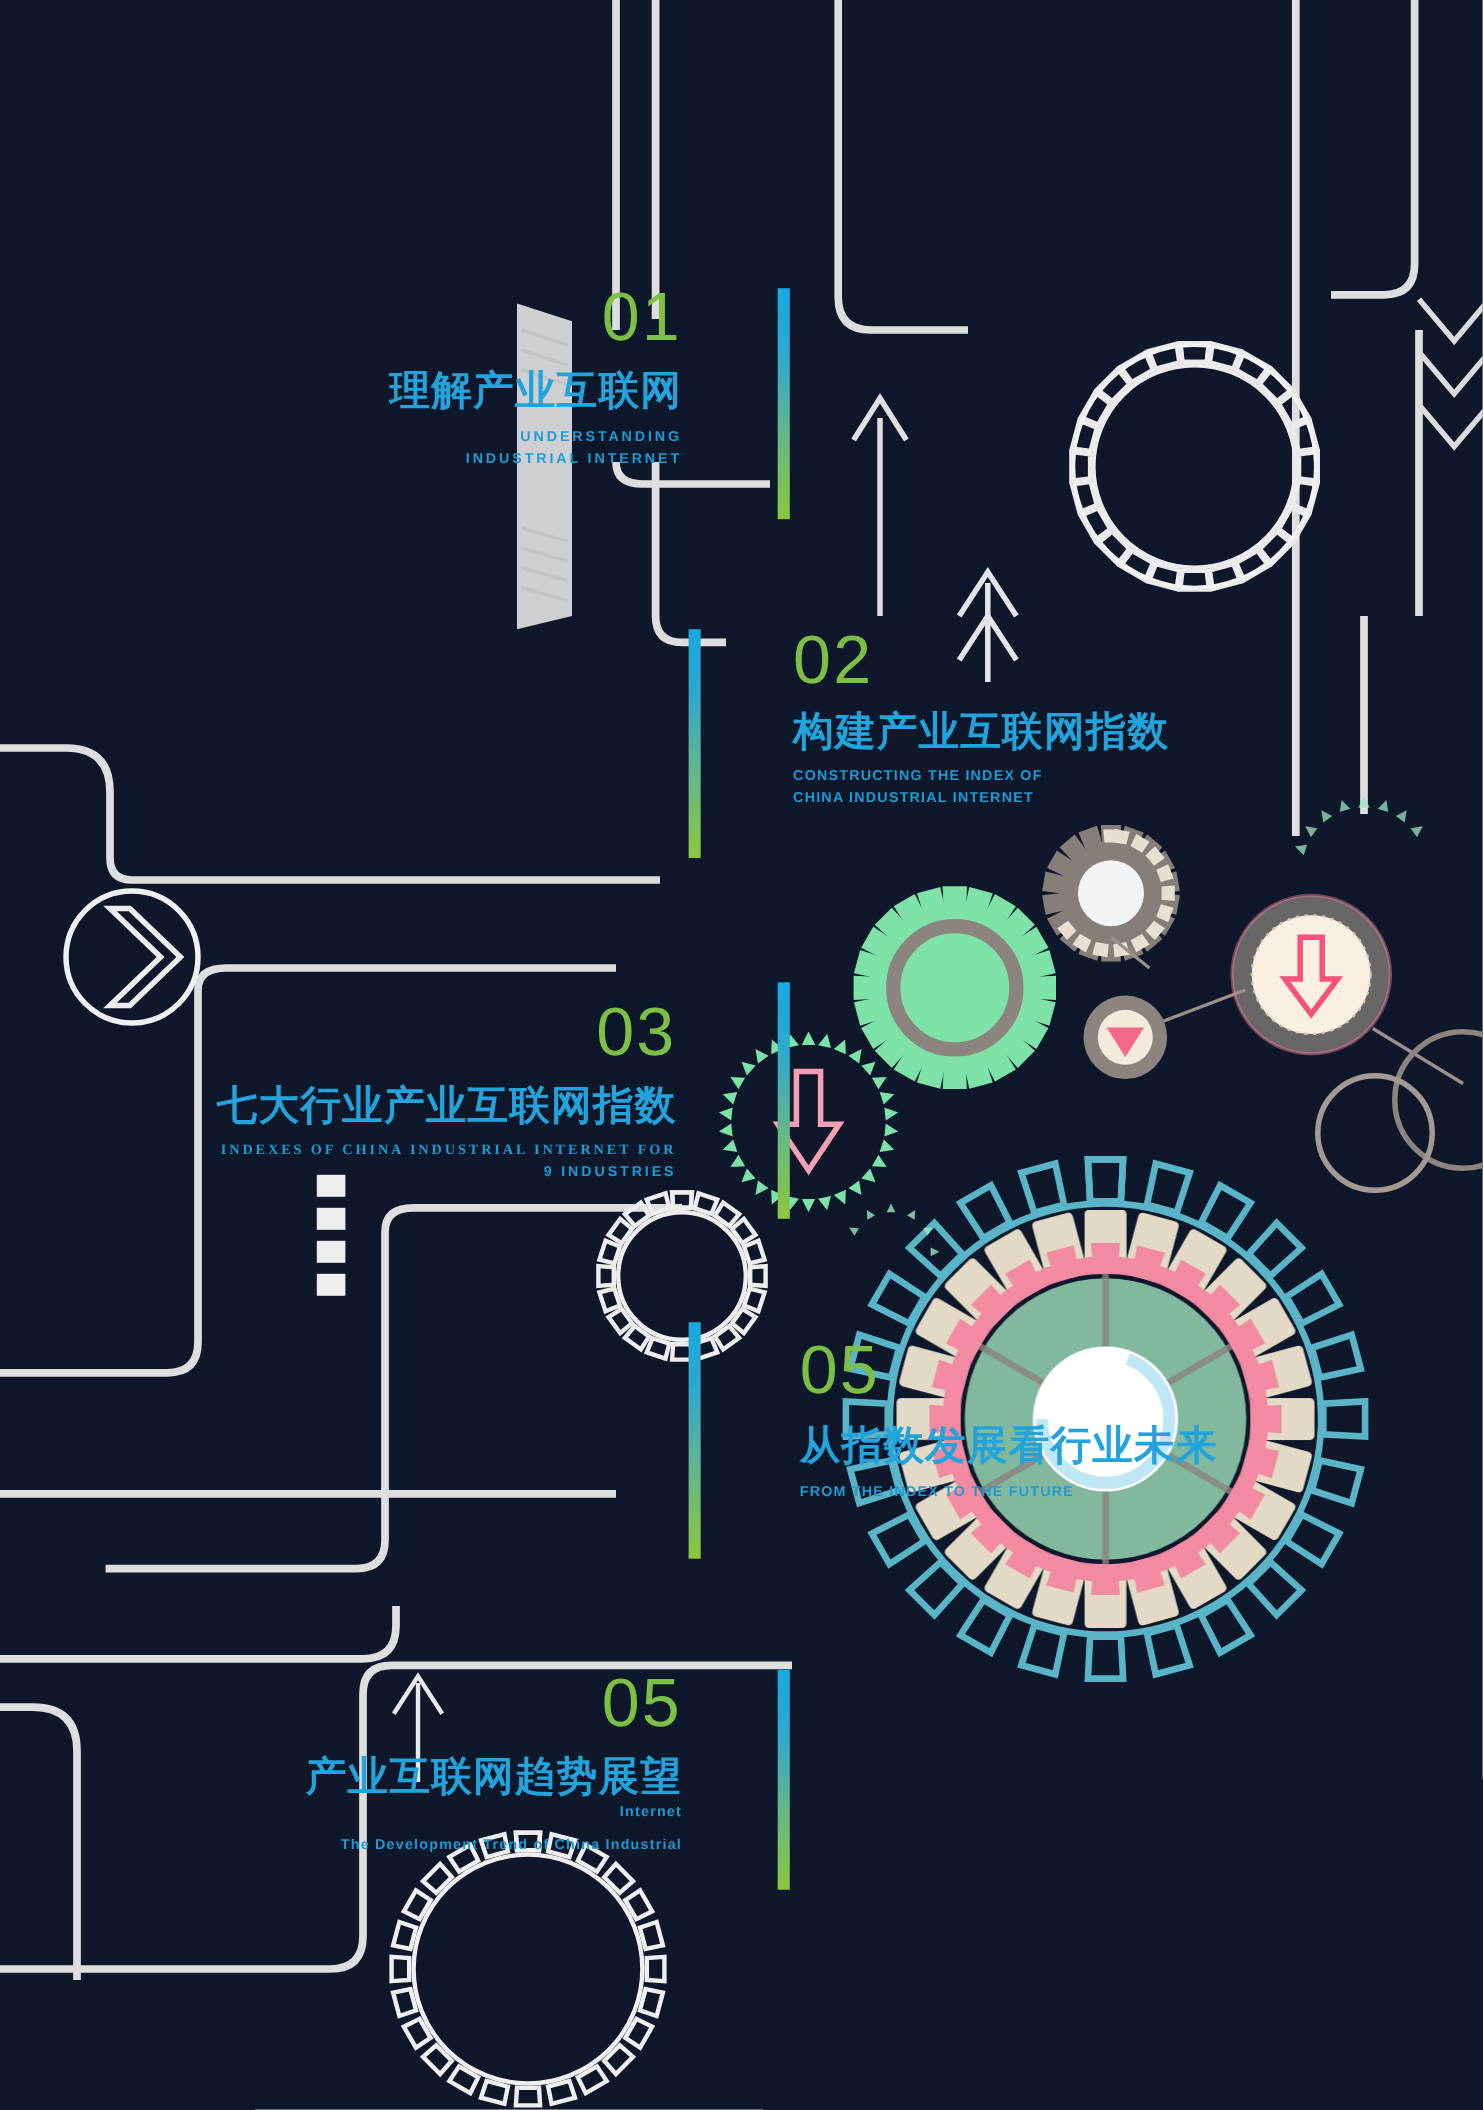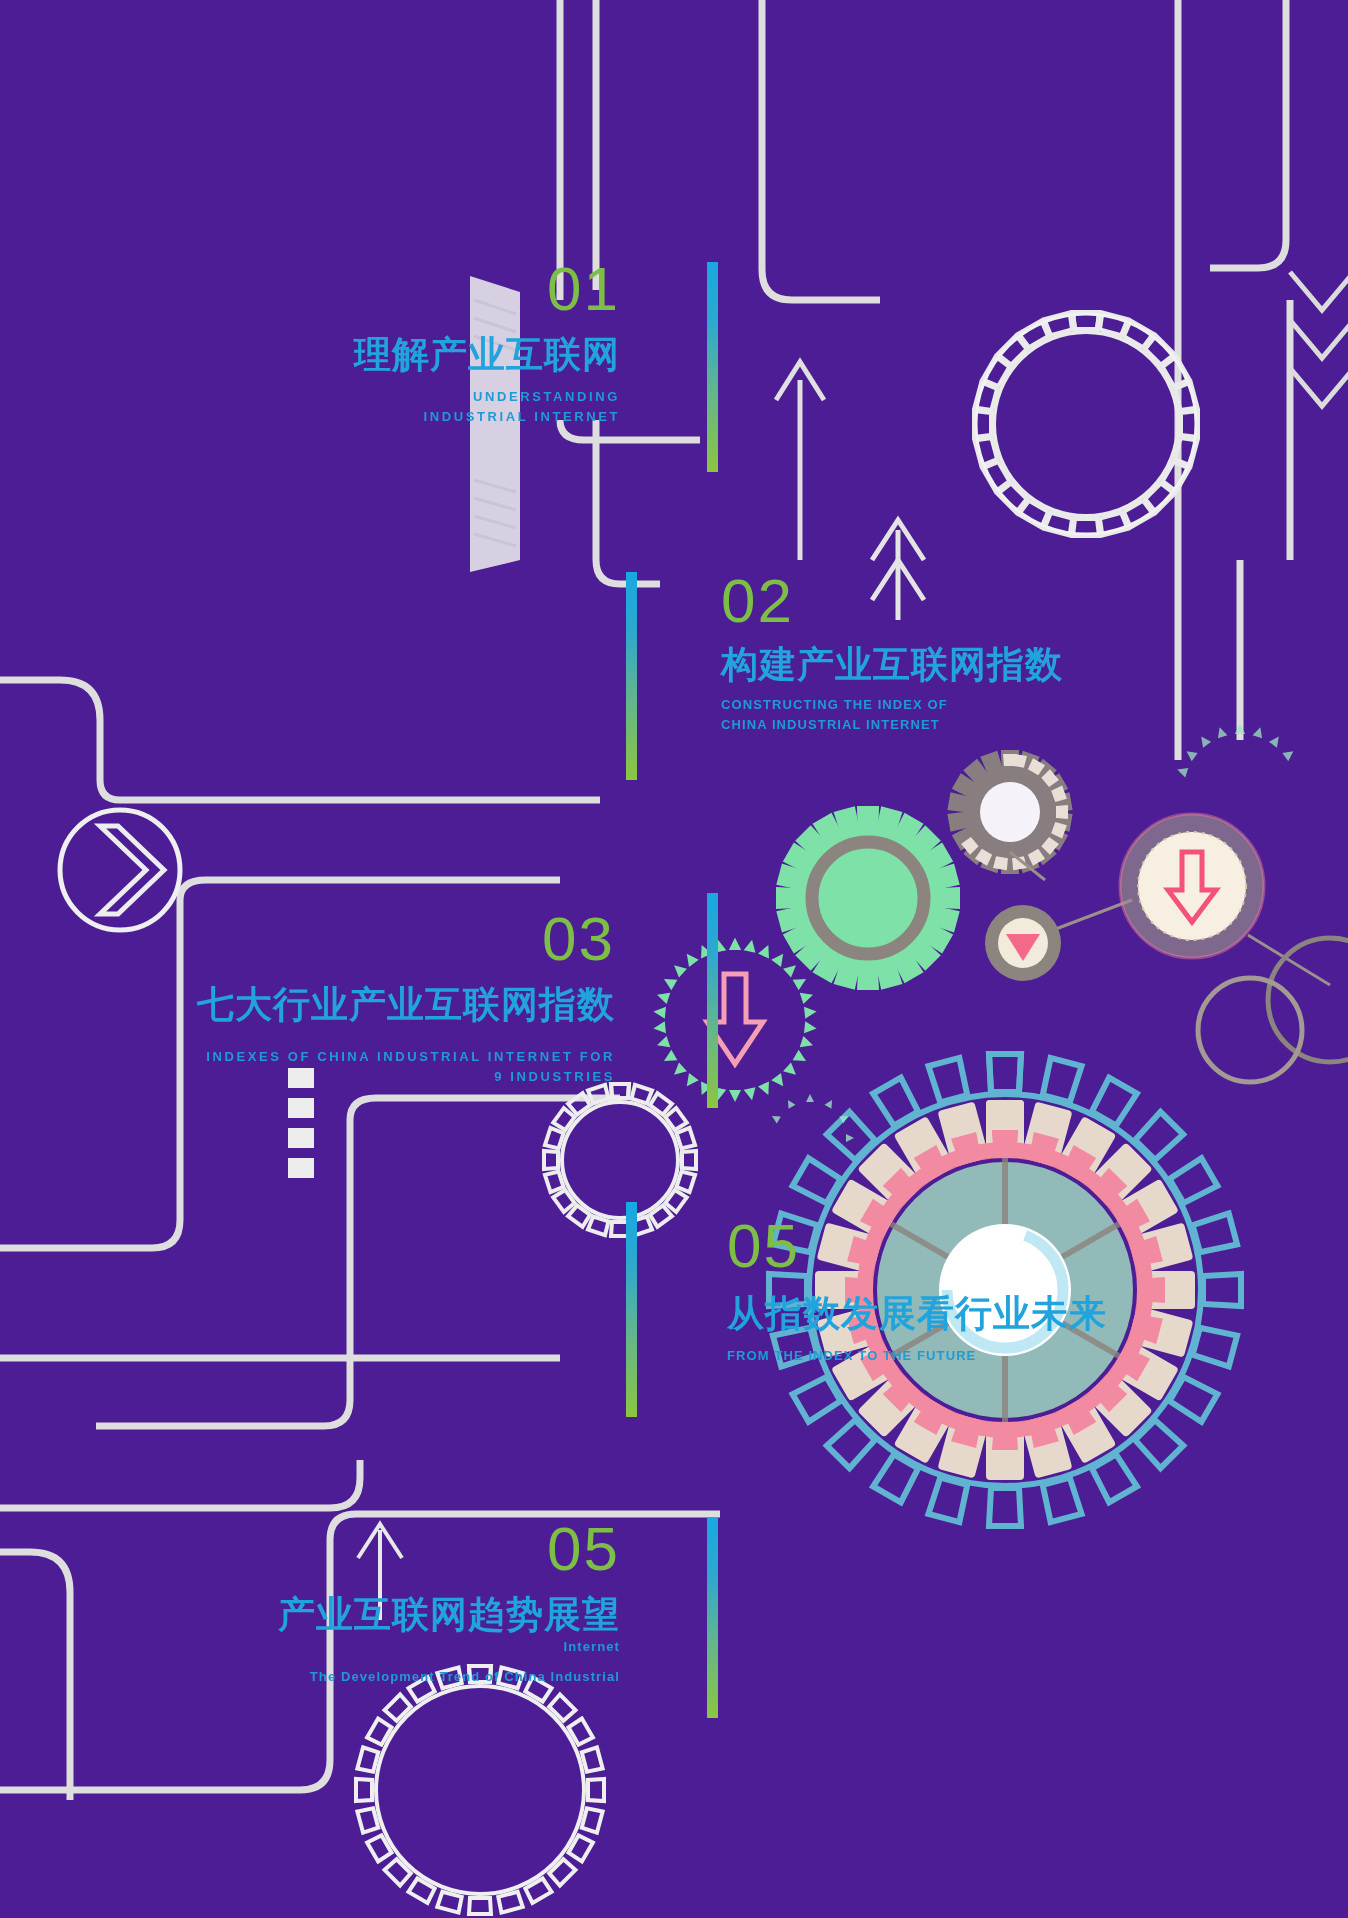--- a/index.html
+++ b/index.html
@@ -5,21 +5,21 @@
   html,body{margin:0;padding:0;background:#ffffff;}
   body{
     font-family:"Liberation Sans","DejaVu Sans",sans-serif;
     -webkit-font-smoothing:antialiased;
   }
   #page{
     position:relative;
     width:1348px;
     height:1918px;
     overflow:hidden;
-    background:#4c1d95;
+    background:#0f172a;
   }
   
   #bg-layer{
     position:absolute;
     inset:0;
     width:1348px;
     height:1918px;
     pointer-events:none;
   }
   
@@ -583,21 +583,21 @@
       <div class="toc-num">02</div>
       <div class="toc-cn" style="margin-top:10px;">构建产业互联网指数</div>
       <div class="toc-en" style="margin-top:8px;">CONSTRUCTING THE INDEX OF</div>
       <div class="toc-en">CHINA INDUSTRIAL INTERNET</div>
     </div>
     <div class="grad-bar" style="left:626px;top:572px;height:208px;"></div>
 
     <div class="toc-entry align-right" style="left:10px;top:908px;width:605px;">
       <div class="toc-num">03</div>
       <div class="toc-cn" style="margin-top:12px;">七大行业产业互联网指数</div>
-      <div class="toc-en wide" style="margin-top:20px;">INDEXES OF CHINA INDUSTRIAL INTERNET FOR</div>
+      <div class="toc-en wide" style="margin-top:8px;font-family:Liberation Serif, serif;">INDEXES OF CHINA INDUSTRIAL INTERNET FOR</div>
       <div class="toc-en wide">9 INDUSTRIES</div>
     </div>
     <div class="grad-bar" style="left:707px;top:893px;height:215px;"></div>
 
     <div class="toc-entry align-left" style="left:727px;top:1215px;width:520px;">
       <div class="toc-num">05</div>
       <div class="toc-cn" style="margin-top:14px;">从指数发展看行业未来</div>
       <div class="toc-en" style="margin-top:10px;">FROM THE INDEX TO THE FUTURE</div>
     </div>
     <div class="grad-bar" style="left:626px;top:1202px;height:215px;"></div>

